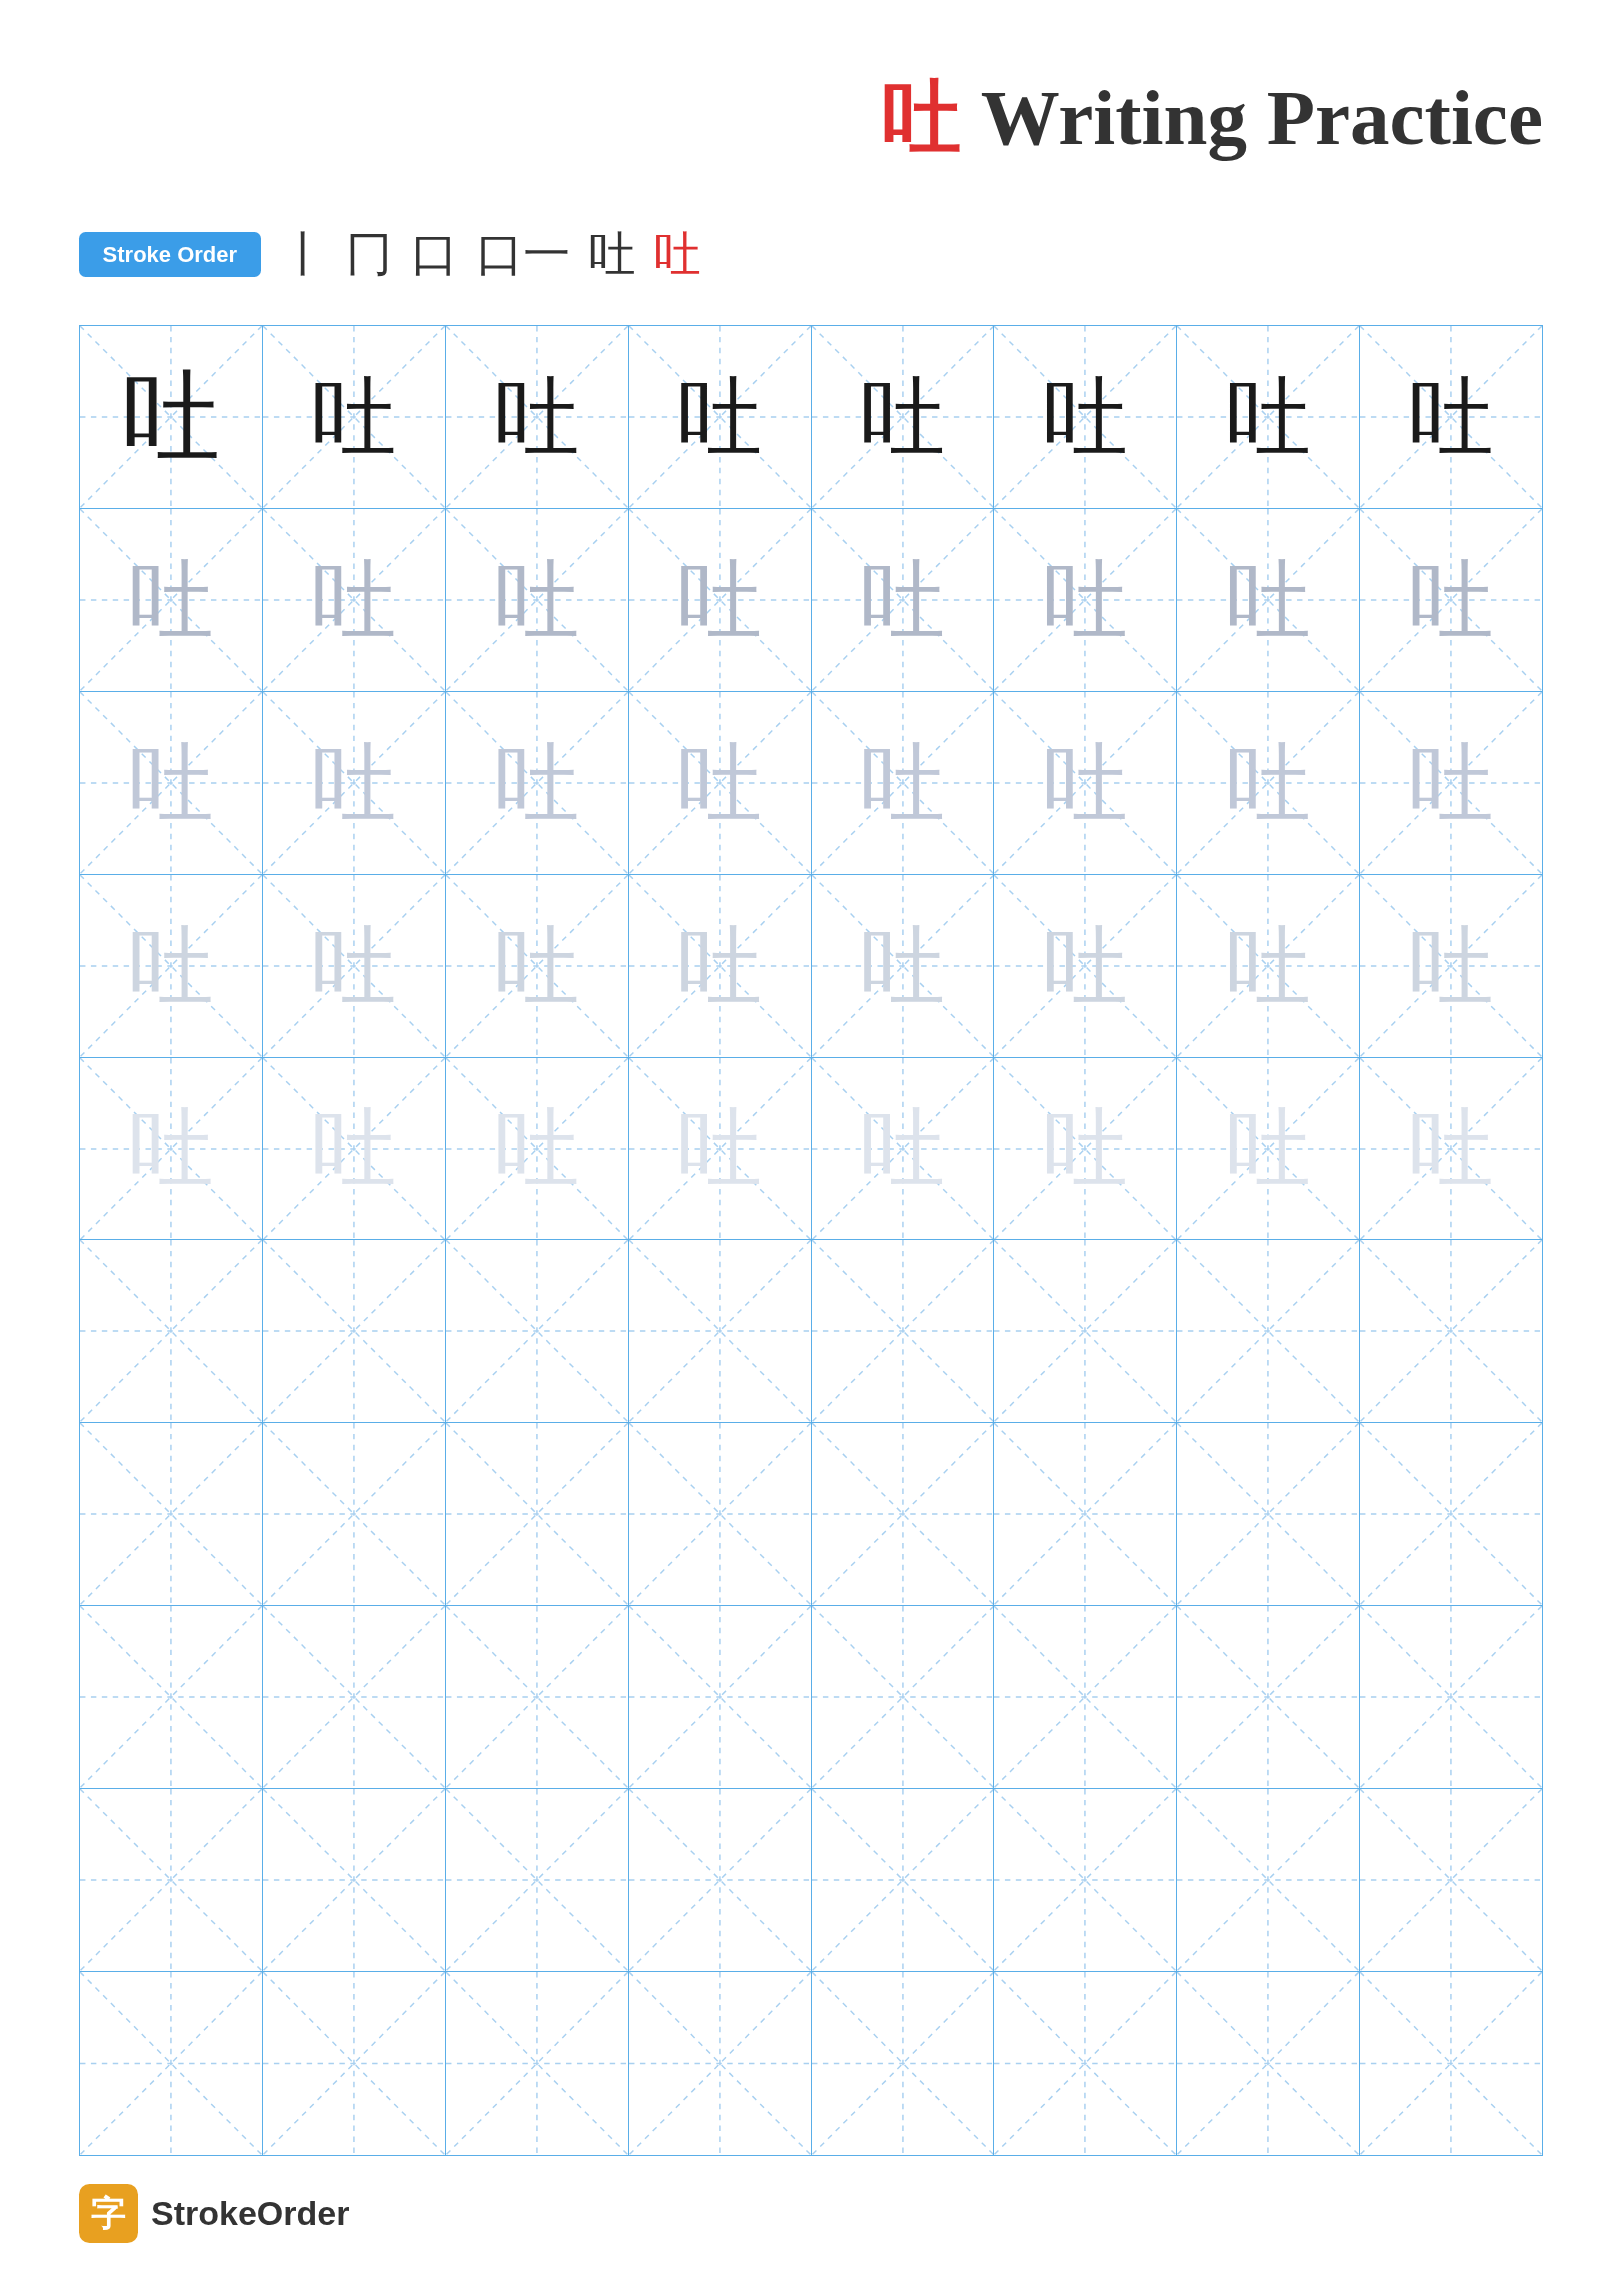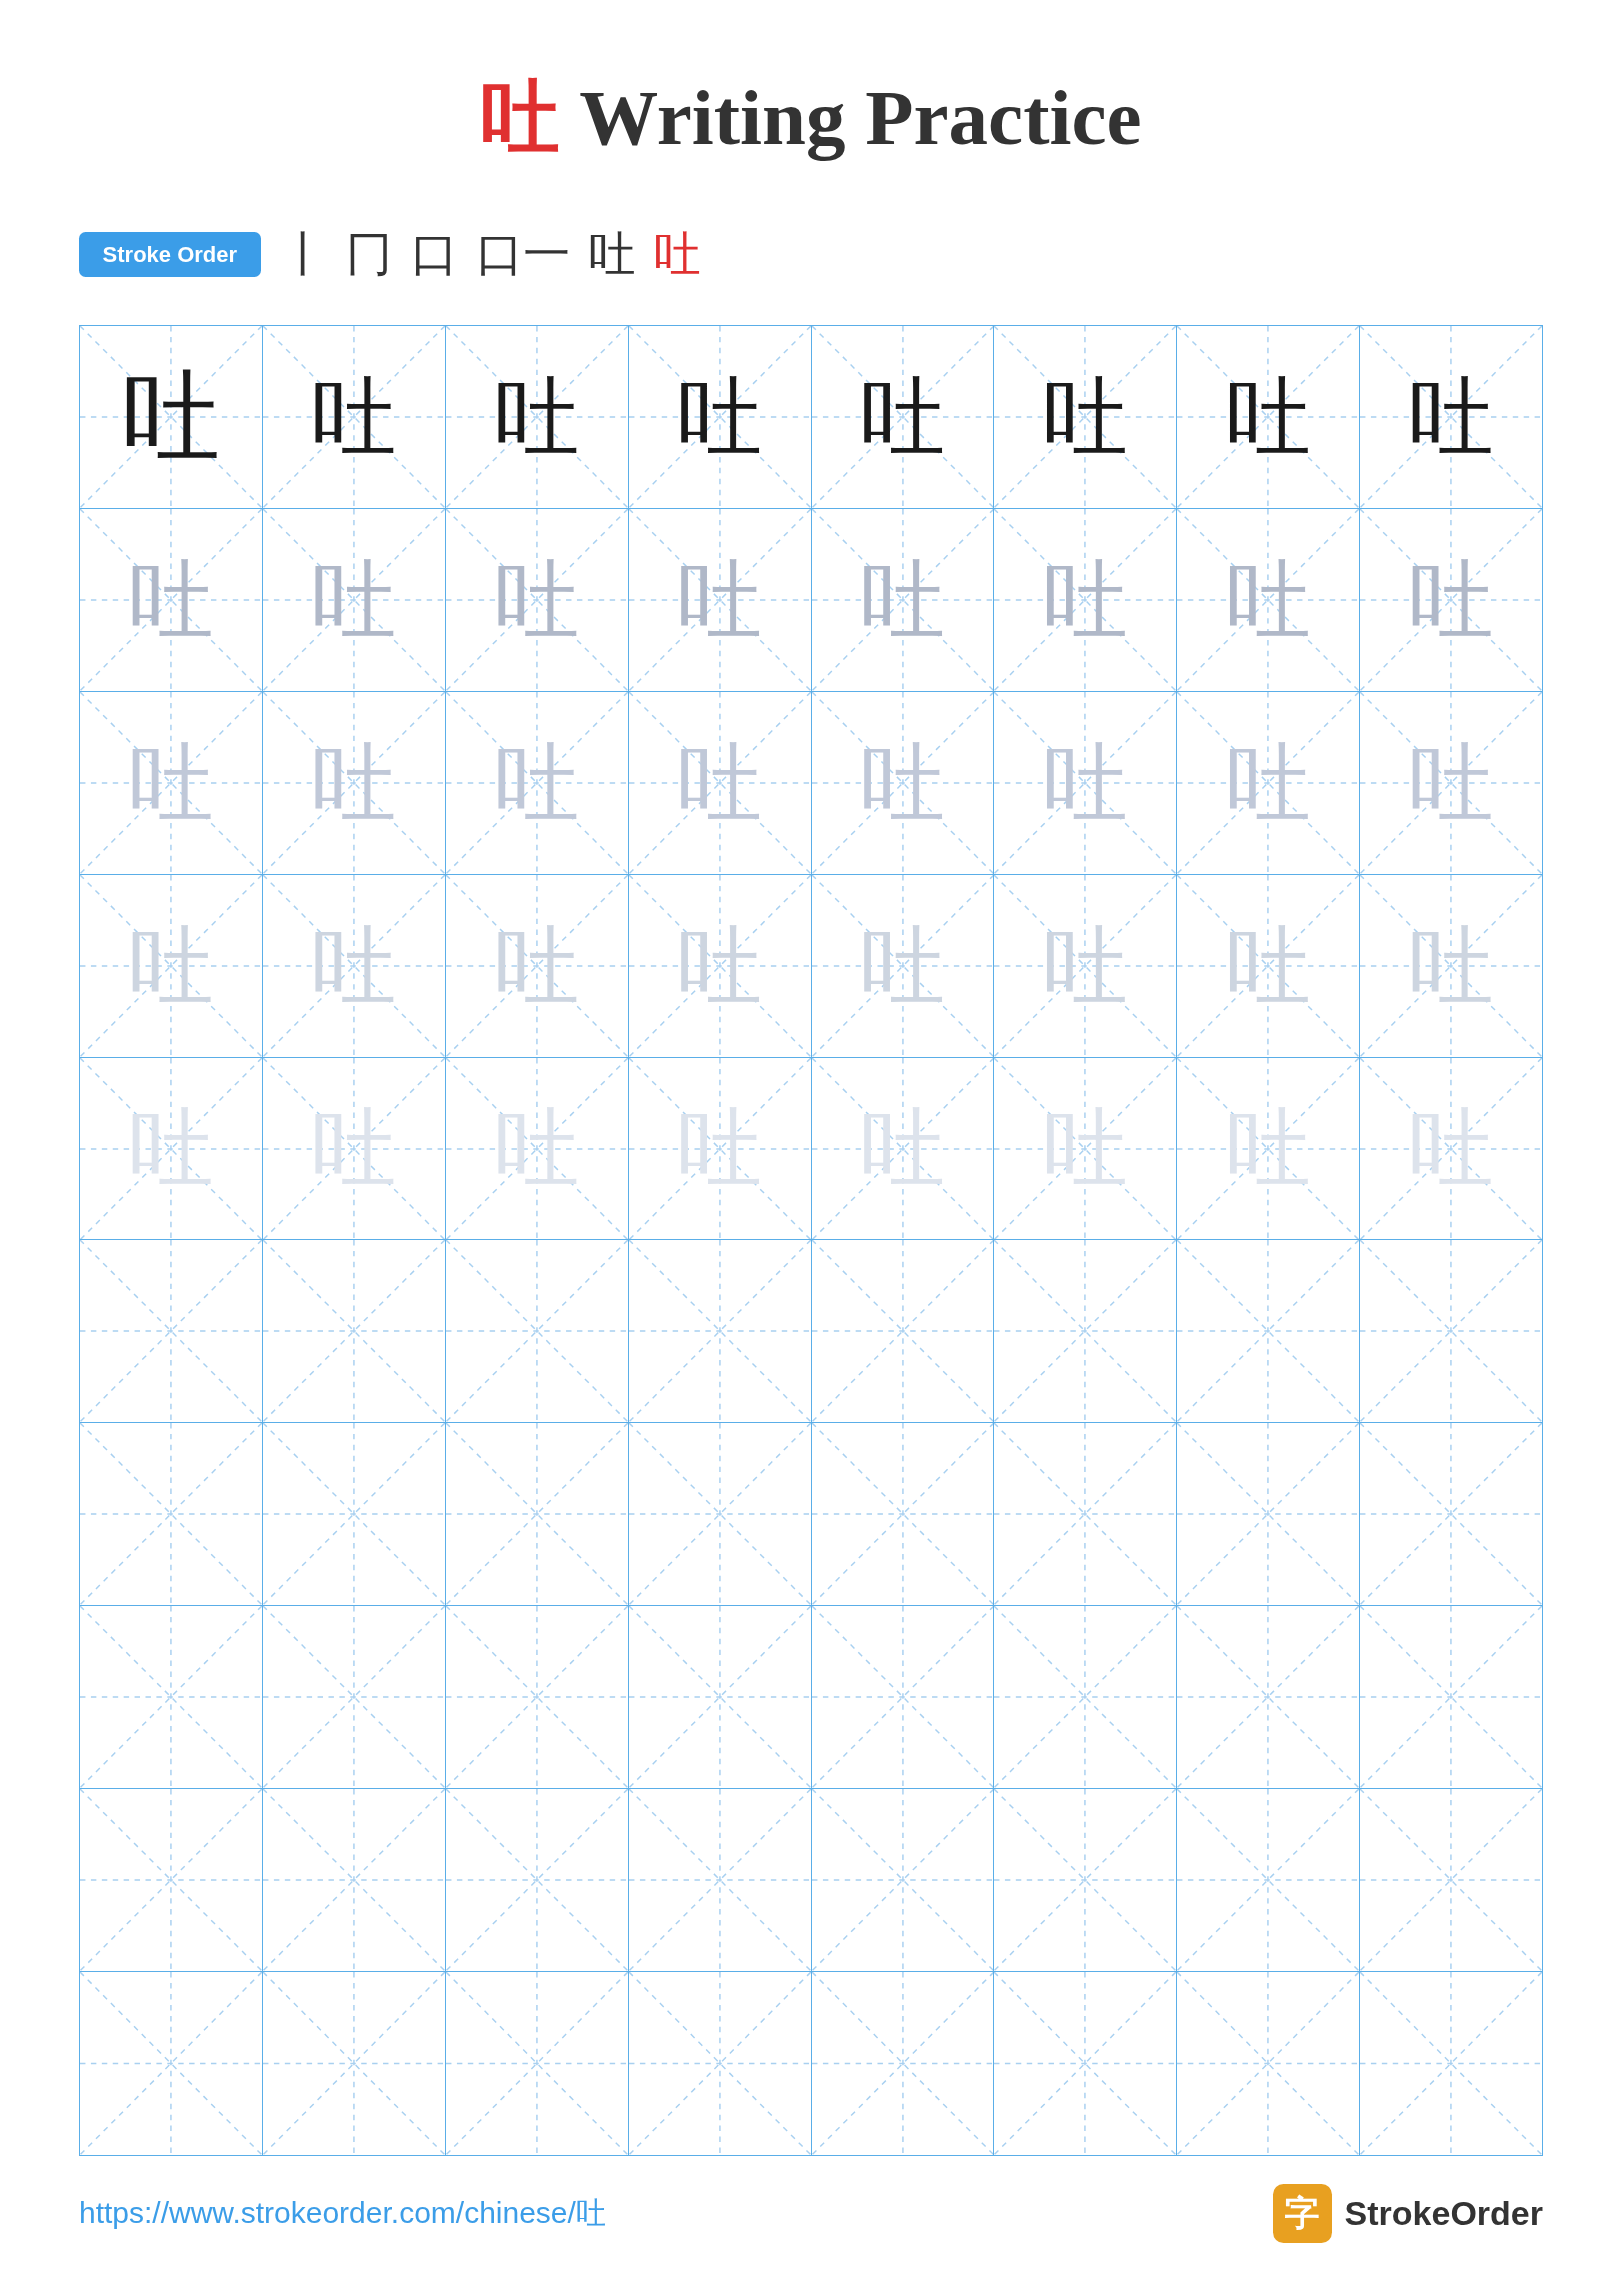--- a/index.html
+++ b/index.html
@@ -7,21 +7,21 @@
     body {
       background: #fff;
       font-family: serif;
       width: 1622px;
       min-height: 2295px;
       position: relative;
       padding: 39px 79px;
     }
 
     .page-title {
-      text-align: center;
+      text-align: right;
       font-size: 79px;
       font-weight: bold;
       color: #333;
       margin-bottom: 52px;
       margin-top: 26px;
     }
 
     .page-title .char {
       color: #e03030;
     }
@@ -867,21 +867,20 @@
           <line x1="0" y1="50" x2="100" y2="50" stroke="#a8d0f0" stroke-width="0.8" stroke-dasharray="3,3"></line>
           <line x1="50" y1="0" x2="50" y2="100" stroke="#a8d0f0" stroke-width="0.8" stroke-dasharray="3,3"></line>
           <line x1="0" y1="0" x2="100" y2="100" stroke="#a8d0f0" stroke-width="0.8" stroke-dasharray="3,3"></line>
           <line x1="100" y1="0" x2="0" y2="100" stroke="#a8d0f0" stroke-width="0.8" stroke-dasharray="3,3"></line>
         </svg>
       </div>
     </div>
   </div>
 
 <div class="footer">
-  <div class="footer-url">https://www.strokeorder.com/chinese/吐</div>
   <div class="footer-brand">
     <div class="footer-brand-icon">
       <span>字</span>
     </div>
     <span>StrokeOrder</span>
   </div>
 </div>
 
 
 </body></html>

